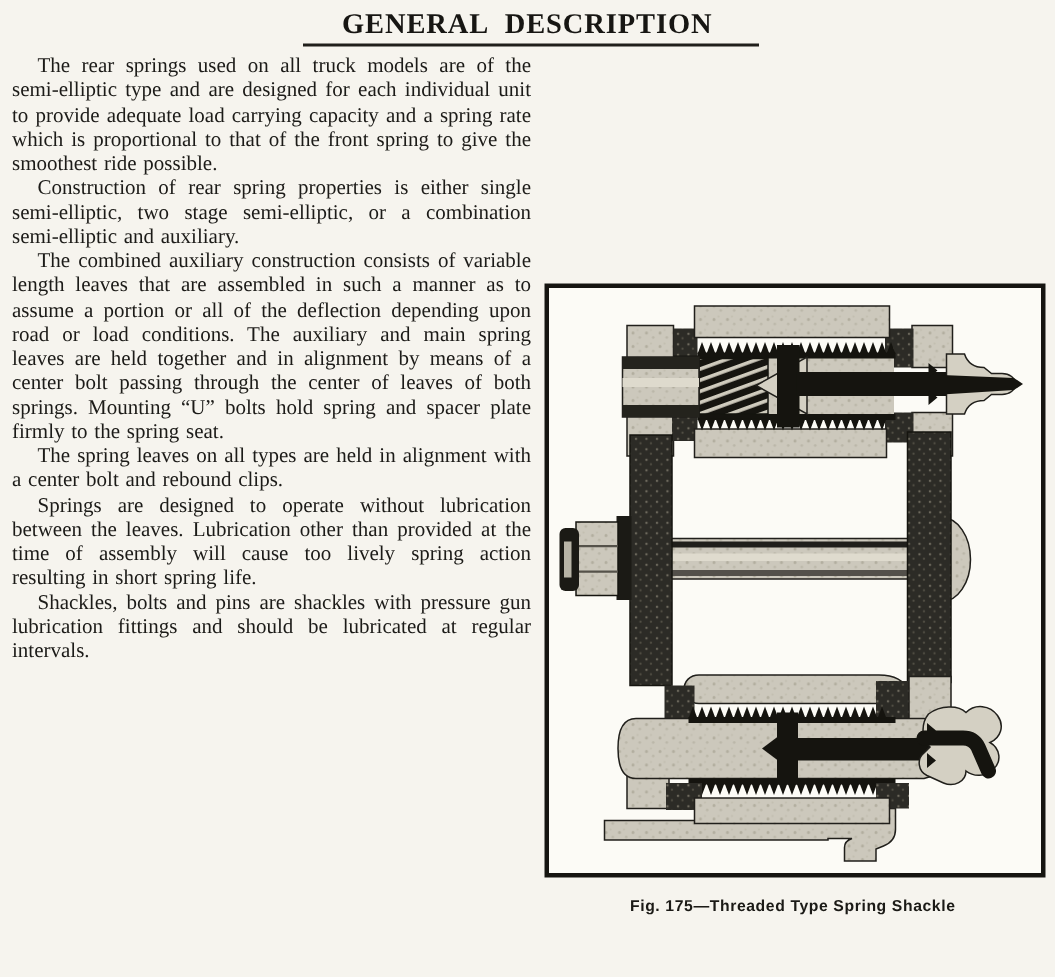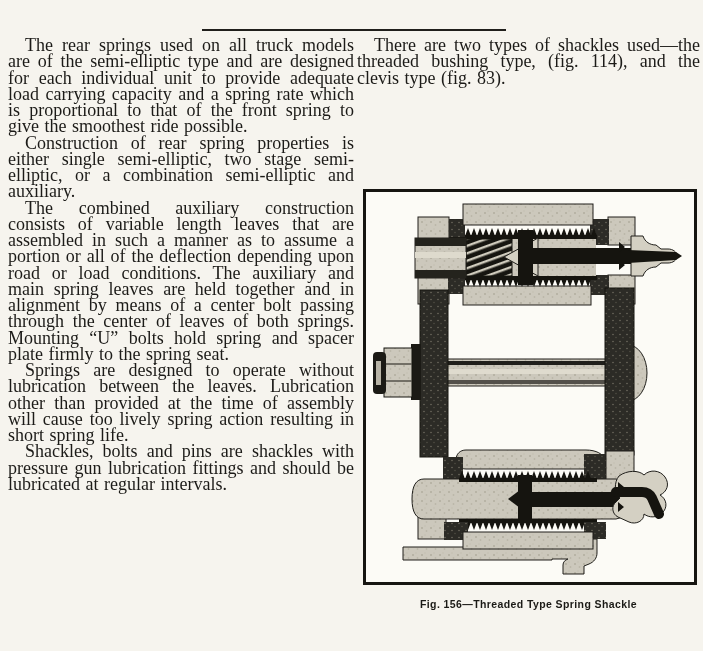--- a/index.html
+++ b/index.html
@@ -13,52 +13,53 @@
     margin:0; text-align:center;
     font-size:19px; font-weight:bold; letter-spacing:0.6px; word-spacing:6px;
     color:#171613;
   }
   .title-rule {
     position:absolute; top:29px; left:202px; width:304px; height:2px;
     background:#201f1b;
   }
   .col {
     position:absolute; top:37px; text-align:justify;
-    font-size:18px; line-height:16.25px; word-spacing:1px;
+    font-size:14px; line-height:16.25px; word-spacing:1px;
   }
   .col-left  { left:8px;   width:346px; }
   .col-right { left:357px; width:343px; }
   .col p { margin:0; text-indent:17px; }
   .figure-box {
     position:absolute; left:363px; top:189px; width:334px; height:396px;
     box-sizing:border-box; border:3px solid #161511; background:#fcfbf6;
   }
   .figure-caption {
     position:absolute; left:357px; top:598px; width:343px;
     text-align:center; font-family:"Liberation Sans", sans-serif;
     font-weight:bold; font-size:10.5px; letter-spacing:0.4px; color:#1b1a16;
   }
 </style>
 </head>
 <body>
 
 <div class="page">
 
+  <h1 class="page-title">GENERAL DESCRIPTION</h1>
   <div class="title-rule"></div>
 
   <div class="col col-left">
     <p>The rear springs used on all truck models are of the semi-elliptic type and are designed for each individual unit to provide adequate load carrying capacity and a spring rate which is proportional to that of the front spring to give the smoothest ride possible.</p>
     <p>Construction of rear spring properties is either single semi-elliptic, two stage semi-elliptic, or a combination semi-elliptic and auxiliary.</p>
     <p>The combined auxiliary construction consists of variable length leaves that are assembled in such a manner as to assume a portion or all of the deflection depending upon road or load conditions. The auxiliary and main spring leaves are held together and in alignment by means of a center bolt passing through the center of leaves of both springs. Mounting “U” bolts hold spring and spacer plate firmly to the spring seat.</p>
+    <p>The spring leaves on all types are held in alignment with a center bolt and rebound clips.</p>
     <p>Springs are designed to operate without lubrication between the leaves. Lubrication other than provided at the time of assembly will cause too lively spring action resulting in short spring life.</p>
     <p>Shackles, bolts and pins are shackles with pressure gun lubrication fittings and should be lubricated at regular intervals.</p>
   </div>
 
   <div class="col col-right">
-    <p>There are two types of shackles used—the threaded bushing type, (fig. 114), and the clevis type (fig. 83).</p>
   </div>
 
   <div class="figure-box">
     <svg width="328" height="390" viewBox="0 0 328 390" xmlns="http://www.w3.org/2000/svg">
       <defs>
         <pattern id="spk" width="9" height="9" patternUnits="userSpaceOnUse">
           <rect width="9" height="9" fill="#ccc8bc"></rect>
           <circle cx="2" cy="3" r="1" fill="#b2ae9f"></circle>
           <circle cx="6.5" cy="6" r="0.9" fill="#bbb7a9"></circle>
           <circle cx="5" cy="1" r="0.7" fill="#c2beb0"></circle>
@@ -138,15 +139,15 @@
         <rect x="78" y="330" width="24" height="18" fill="url(#stip)"></rect>
         <rect x="218" y="330" width="22" height="17" fill="url(#stip)"></rect>
         <rect x="97" y="340" width="130" height="17" fill="url(#spk)" stroke="#201f1b"></rect>
         <path fill="#d4d0c3" stroke="#201f1b" d="M253,284 c8,-6 20,-6 25,-1 c6,-6 16,-5 21,2 c5,7 2,15 -5,18 c7,4 8,13 2,18 c-5,5 -13,5 -18,1 c0,7 -8,11 -15,8 l-11,-5 c-6,-3 -7,-11 -2,-15 l4,-4 c-6,-5 -6,-16 -1,-22 z"></path>
         <path fill="#15140f" d="M252,290 l6,5 -6,5 z M252,310 l6,5 -6,5 z"></path>
         <path d="M250,300 h26 c5,0 8,2 10,6 l7,16" stroke="#15140f" stroke-width="10" fill="none" stroke-linecap="round"></path>
       </g>
     </svg>
   </div>
 
-  <div class="figure-caption">Fig. 156—Threaded Type Spring Shackle</div>
+  <div class="figure-caption">Fig. 175—Threaded Type Spring Shackle</div>
 
 </div>
 
 </body></html>

